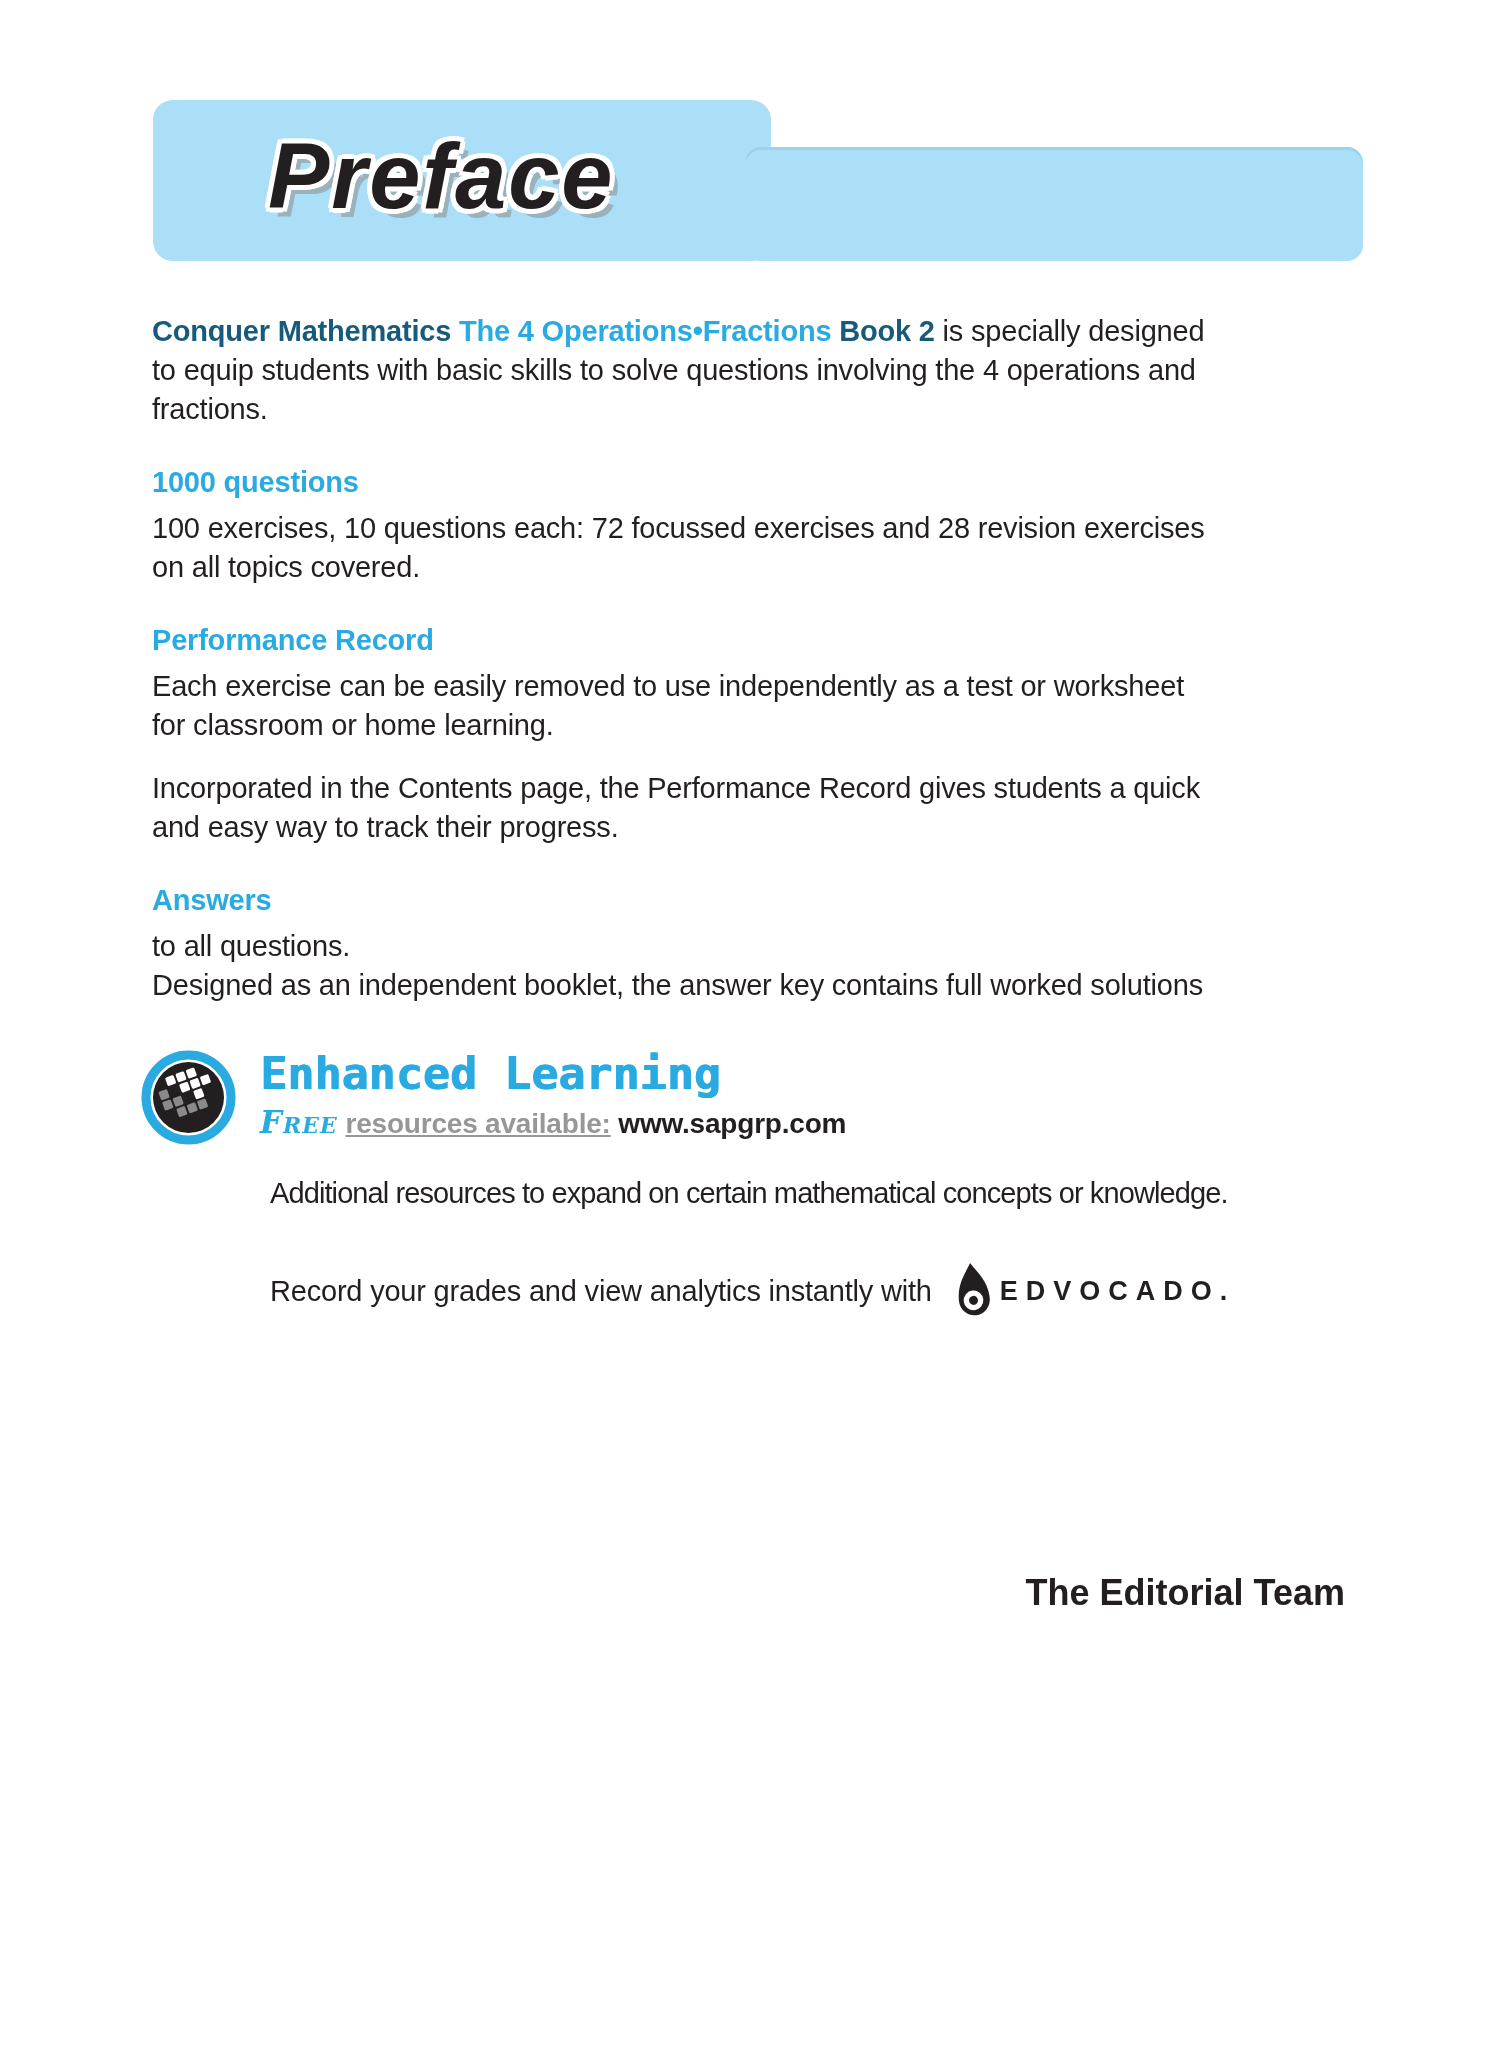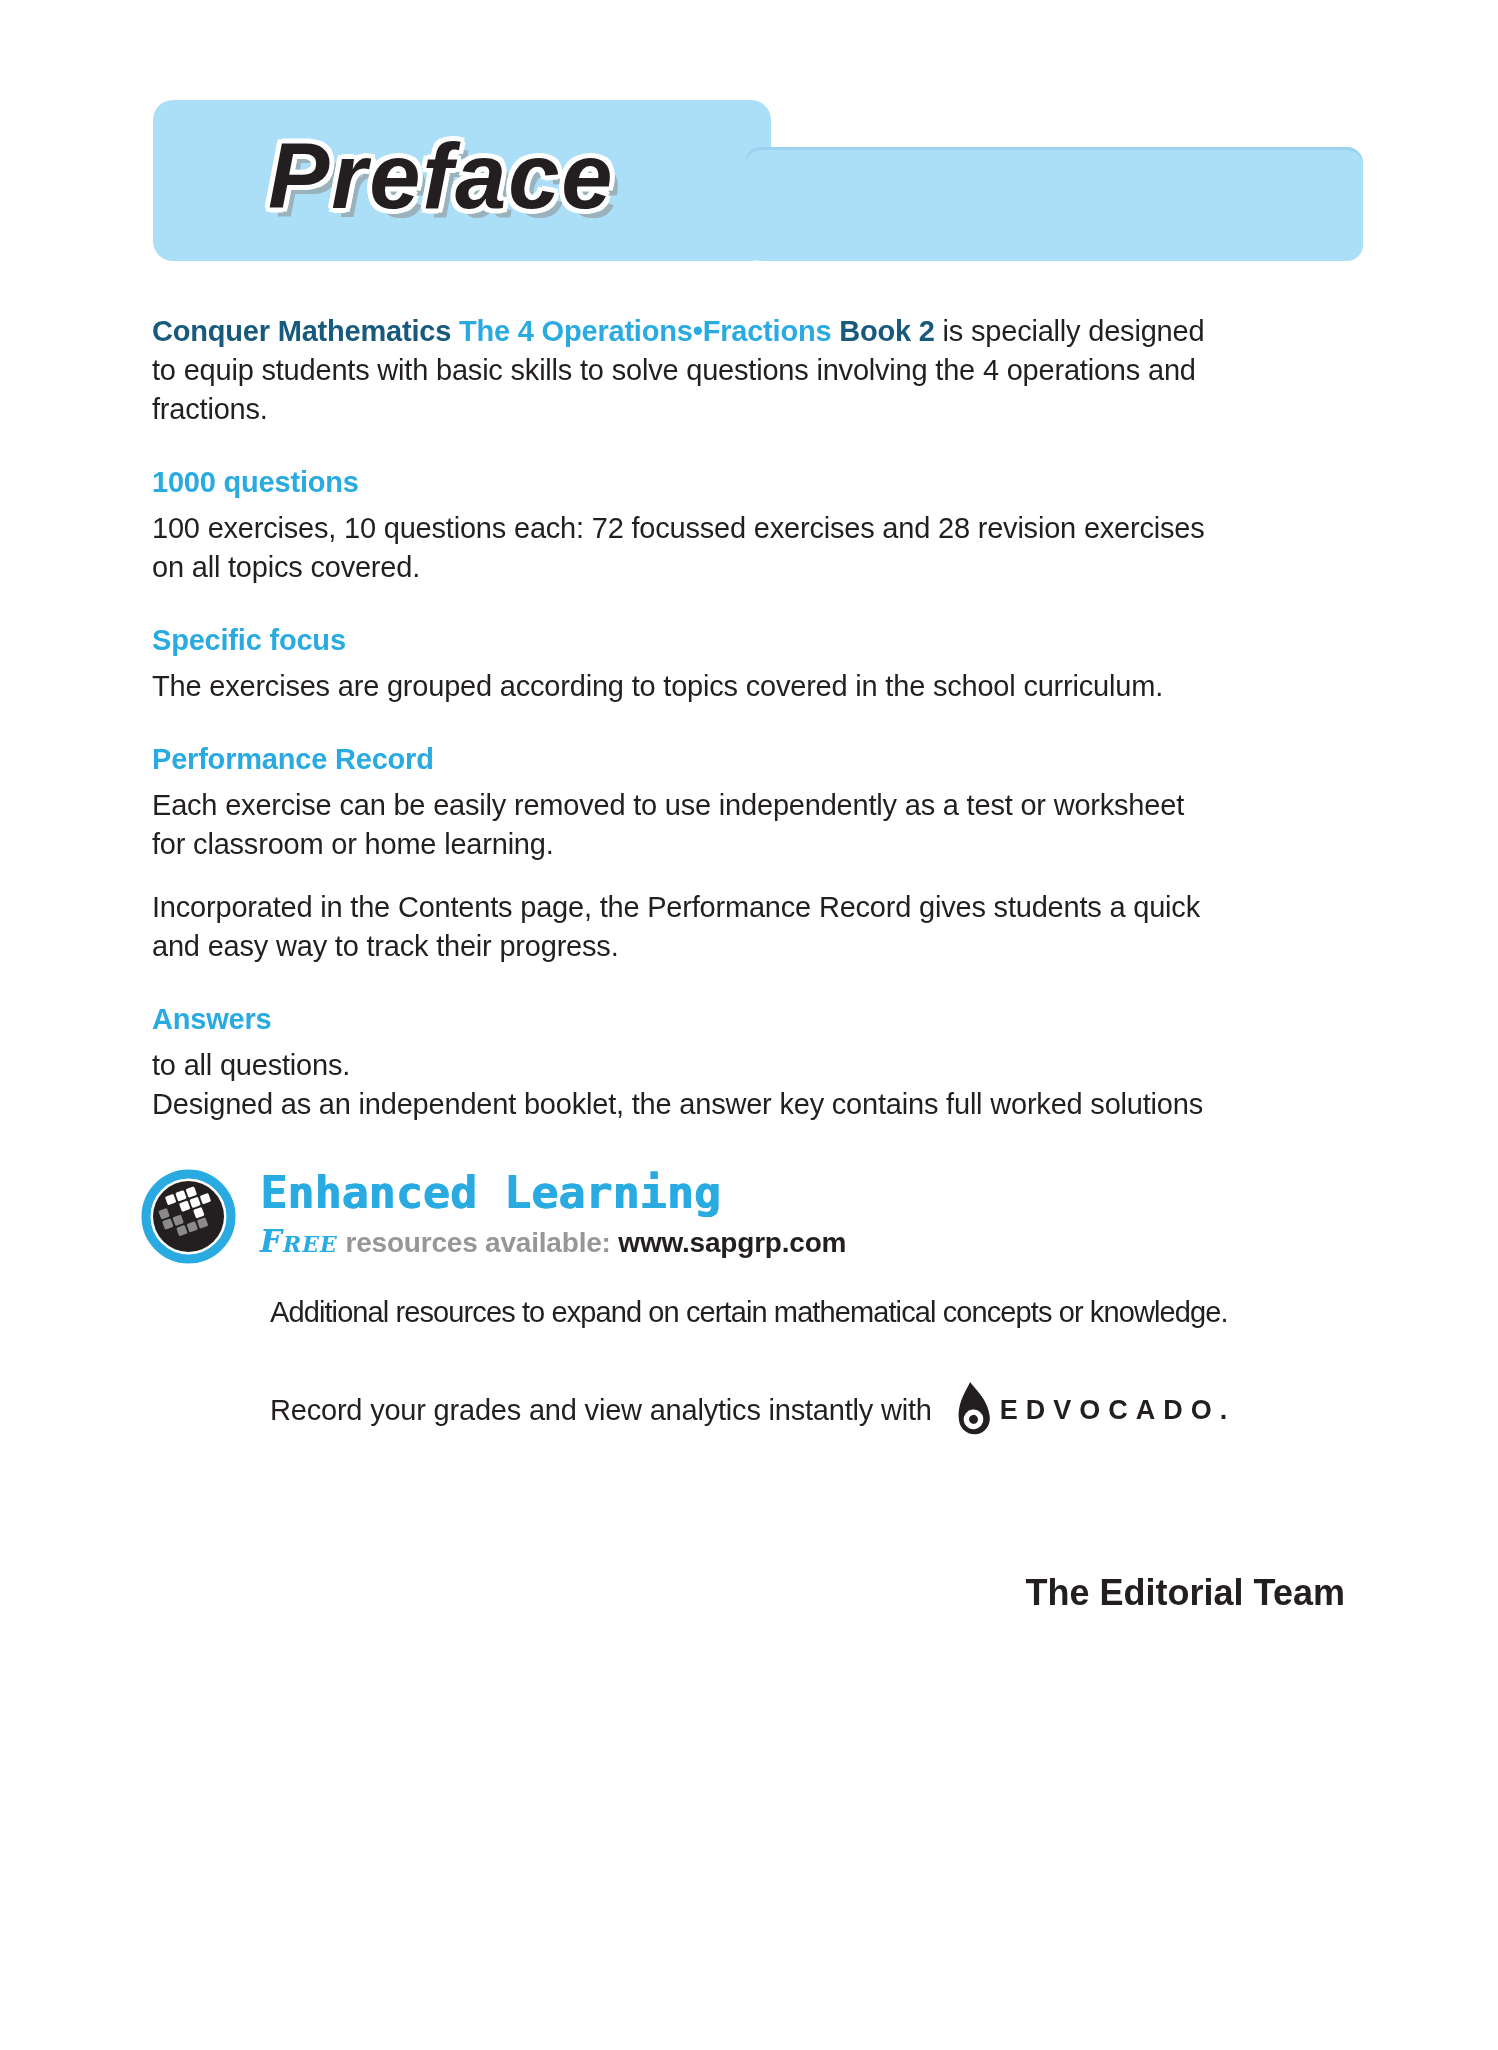--- a/index.html
+++ b/index.html
@@ -52,21 +52,21 @@
   .enh-title{
     font-family:"DejaVu Sans Mono", monospace;
     font-weight:bold;font-size:45px;line-height:46px;color:#29ABE2;letter-spacing:0px;
     text-shadow:1px 0 0 #29ABE2;
   }
   .enh-sub{margin-top:8px;font-size:28px;line-height:34px;}
   .free-word{
     color:#29ABE2;font-style:italic;font-variant:small-caps;font-weight:bold;
     font-family:"DejaVu Serif", serif;font-size:31px;letter-spacing:1px;
   }
-  .gray-label{color:#979797;font-weight:bold;}
+  .gray-label{color:#979797;font-weight:bold;text-decoration:underline;}
   .url{color:#231F20;font-weight:bold;}
   .enh-desc{
     margin-top:28px;margin-left:118px;letter-spacing:-0.9px;
   }
   .grades-line{
     margin-top:48px;margin-left:118px;display:flex;align-items:center;
   }
   .avocado{margin-left:22px;margin-right:8px;flex:0 0 auto;}
   .edvocado-wordmark{
     font-weight:bold;font-size:27px;letter-spacing:8px;color:#231F20;
@@ -96,26 +96,20 @@
   </div>
 
   <div>
     <div class="sec-heading">1000 questions</div>
     <div class="para">
       <div class="line">100 exercises, 10 questions each: 72 focussed exercises and 28 revision exercises</div>
       <div class="line">on all topics covered.</div>
     </div>
   </div>
 
-  <div>
-    <div class="sec-heading">Specific focus</div>
-    <div class="para">
-      <div class="line">The exercises are grouped according to topics covered in the school curriculum.</div>
-    </div>
-  </div>
 
   <div>
     <div class="sec-heading">Performance Record</div>
     <div class="para">
       <div class="line">Each exercise can be easily removed to use independently as a test or worksheet</div>
       <div class="line">for classroom or home learning.</div>
     </div>
     <div class="para">
       <div class="line">Incorporated in the Contents page, the Performance Record gives students a quick</div>
       <div class="line">and easy way to track their progress.</div>

